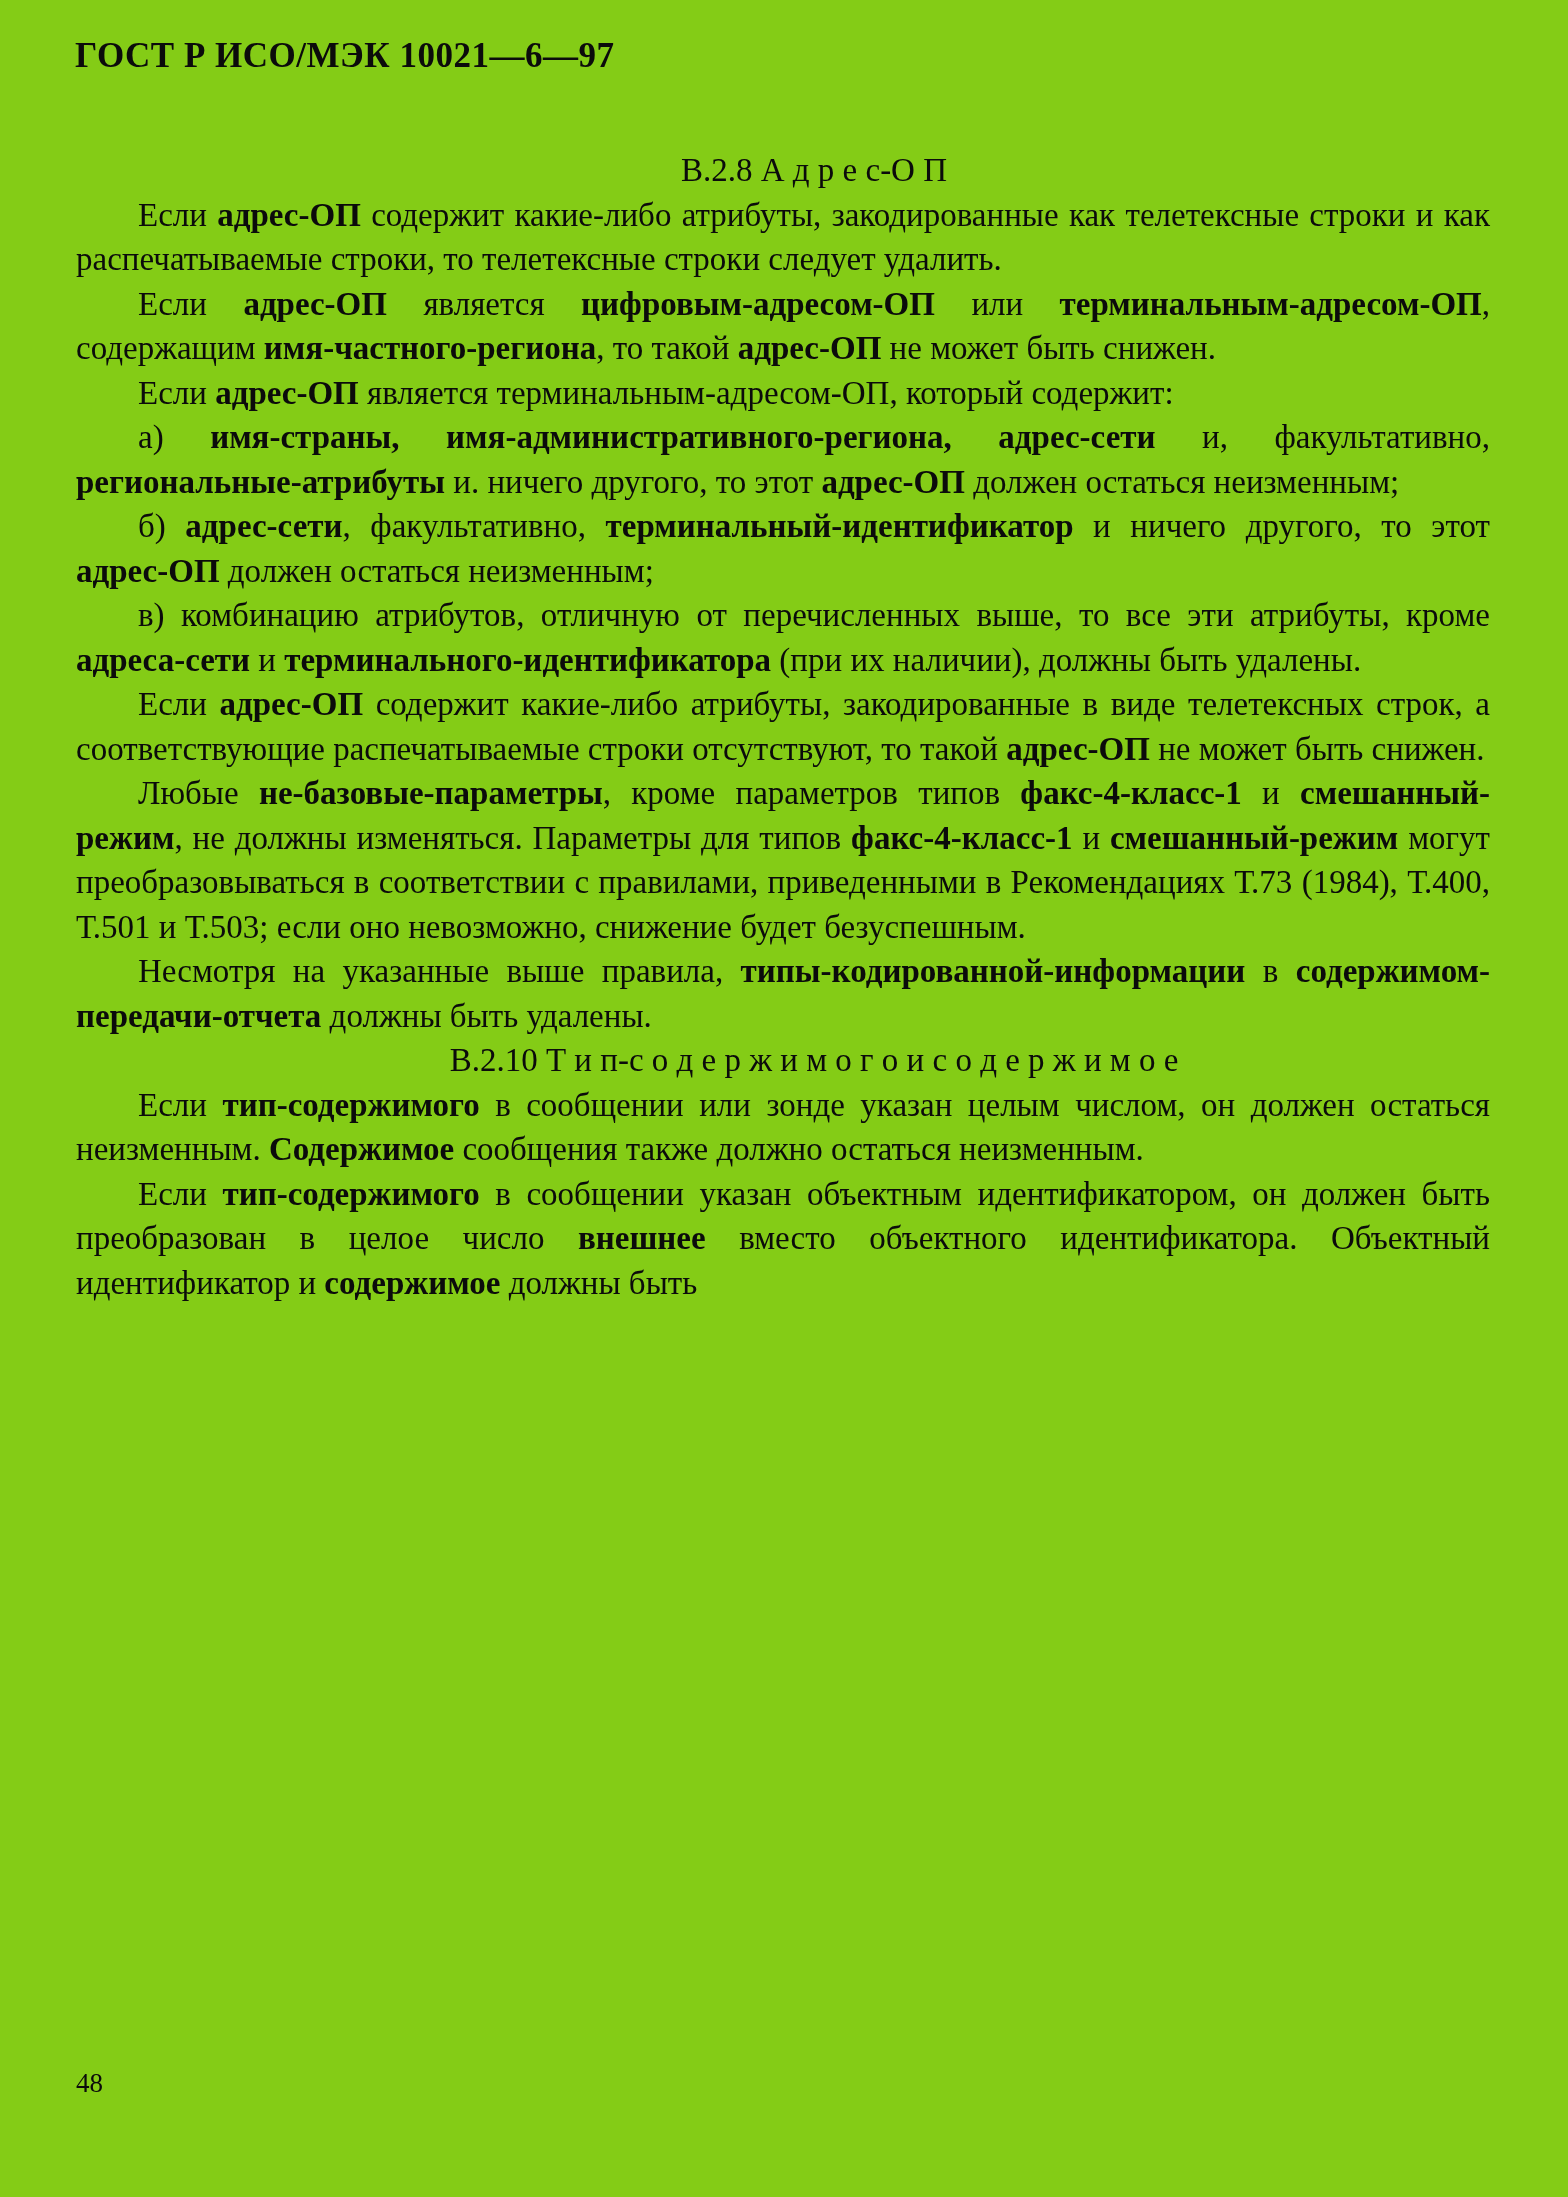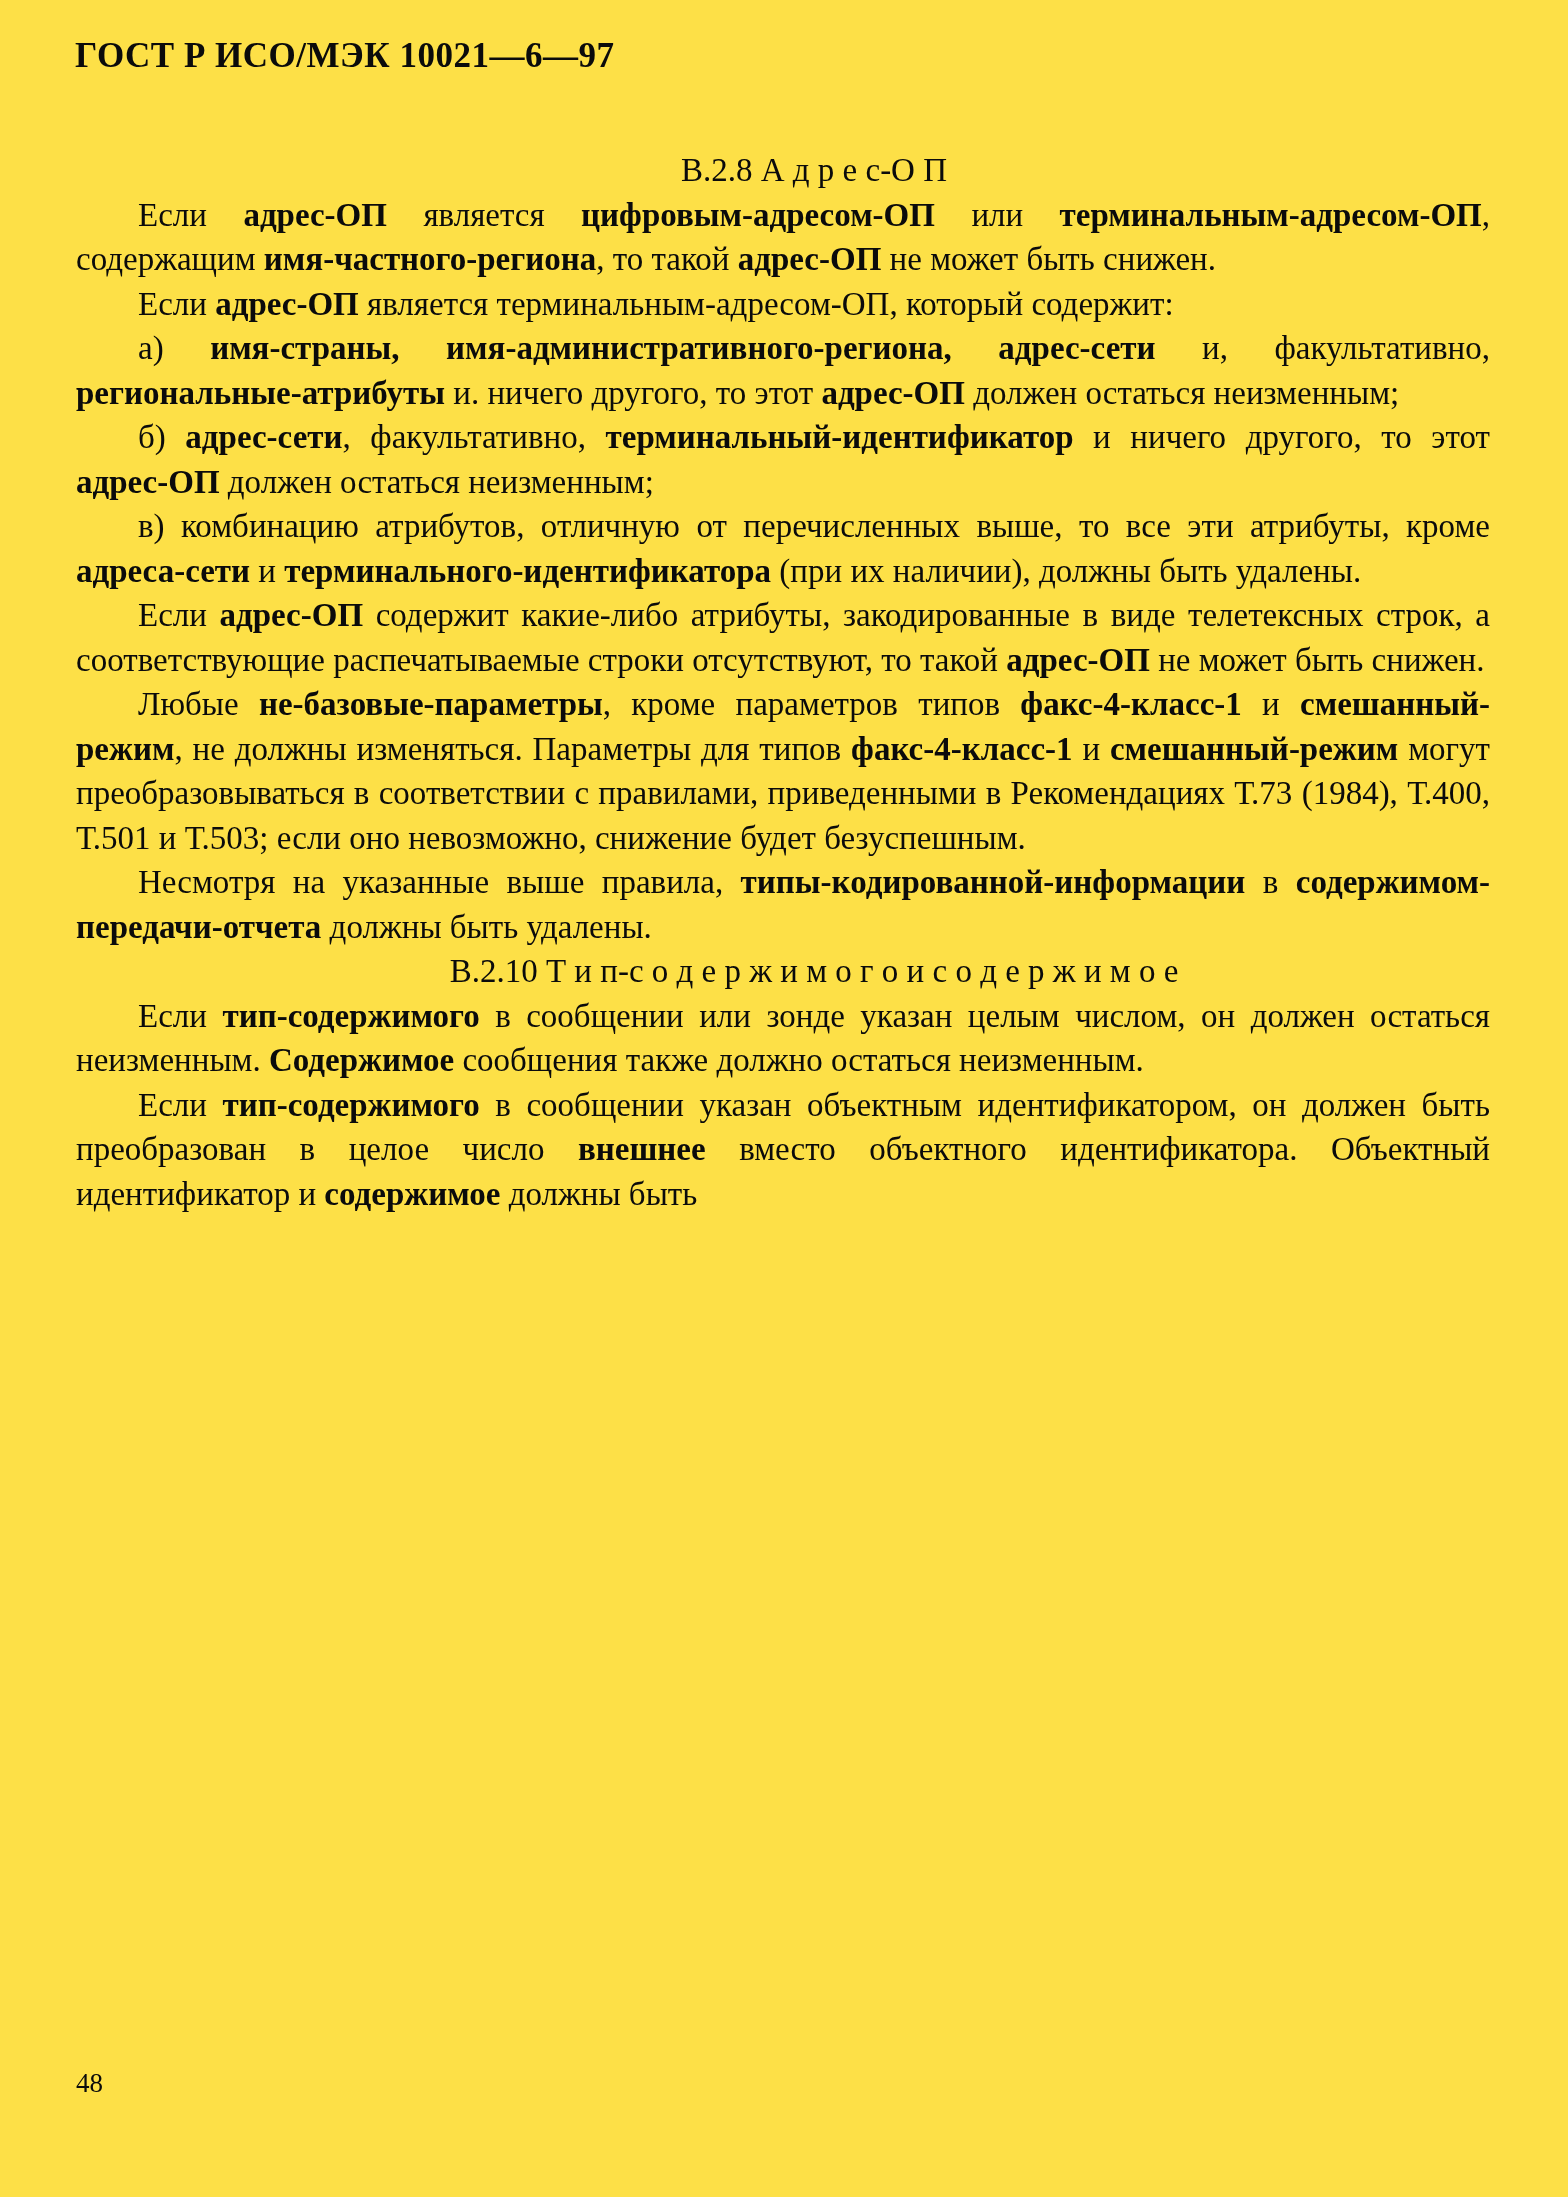--- a/index.html
+++ b/index.html
@@ -5,21 +5,21 @@
   html, body {
     margin: 0;
     padding: 0;
     background: #e8e8e8;
   }
   .page {
     position: relative;
     width: 1568px;
     height: 2197px;
     margin: 0 auto;
-    background: #fde047;
+    background: #84cc16;
     color: #0b0b0b;
     font-family: "Liberation Serif", "DejaVu Serif", serif;
     overflow: hidden;
   }
   .doc-header {
     position: absolute;
     top: 36px;
     left: 75px;
     font-size: 35px;
     font-weight: bold;
@@ -54,20 +54,21 @@
   }
 </style>
 </head>
 <body>
 
 <div class="page">
   <div class="doc-header">ГОСТ Р ИСО/МЭК 10021—6—97</div>
 
   <div class="content">
       <p class="heading">В.2.8 А д р е с-О П</p>
+      <p>Если <b>адрес-ОП</b> содержит какие-либо атрибуты, закодированные как телетексные строки и как распечатываемые строки, то телетексные строки следует удалить.</p>
       <p>Если <b>адрес-ОП</b> является <b>цифровым-адресом-ОП</b> или <b>терминальным-адресом-ОП</b>, содержащим <b>имя-частного-региона</b>, то такой <b>адрес-ОП</b> не может быть снижен.</p>
       <p>Если <b>адрес-ОП</b> является терминальным-адресом-ОП, который содержит:</p>
       <p>а) <b>имя-страны, имя-административного-региона, адрес-сети</b> и, факультативно, <b>региональные-атрибуты</b> и. ничего другого, то этот <b>адрес-ОП</b> должен остаться неизменным;</p>
       <p>б) <b>адрес-сети</b>, факультативно, <b>терминальный-идентификатор</b> и ничего другого, то этот <b>адрес-ОП</b> должен остаться неизменным;</p>
       <p>в) комбинацию атрибутов, отличную от перечисленных выше, то все эти атрибуты, кроме <b>адреса-сети</b> и <b>терминального-идентификатора</b> (при их наличии), должны быть удалены.</p>
       <p>Если <b>адрес-ОП</b> содержит какие-либо атрибуты, закодированные в виде телетексных строк, а соответствующие распечатываемые строки отсутствуют, то такой <b>адрес-ОП</b> не может быть снижен.</p>
       <p>Любые <b>не-базовые-параметры</b>, кроме параметров типов <b>факс-4-класс-1</b> и <b>смешанный-режим</b>, не должны изменяться. Параметры для типов <b>факс-4-класс-1</b> и <b>смешанный-режим</b> могут преобразовываться в соответствии с правилами, приведенными в Рекомендациях Т.73 (1984), Т.400, Т.501 и Т.503; если оно невозможно, снижение будет безуспешным.</p>
       <p>Несмотря на указанные выше правила, <b>типы-кодированной-информации</b> в <b>содержимом-передачи-отчета</b> должны быть удалены.</p>
       <p class="heading">В.2.10 Т и п-с о д е р ж и м о г о   и   с о д е р ж и м о е</p>
       <p>Если <b>тип-содержимого</b> в сообщении или зонде указан целым числом, он должен остаться неизменным. <b>Содержимое</b> сообщения также должно остаться неизменным.</p>

